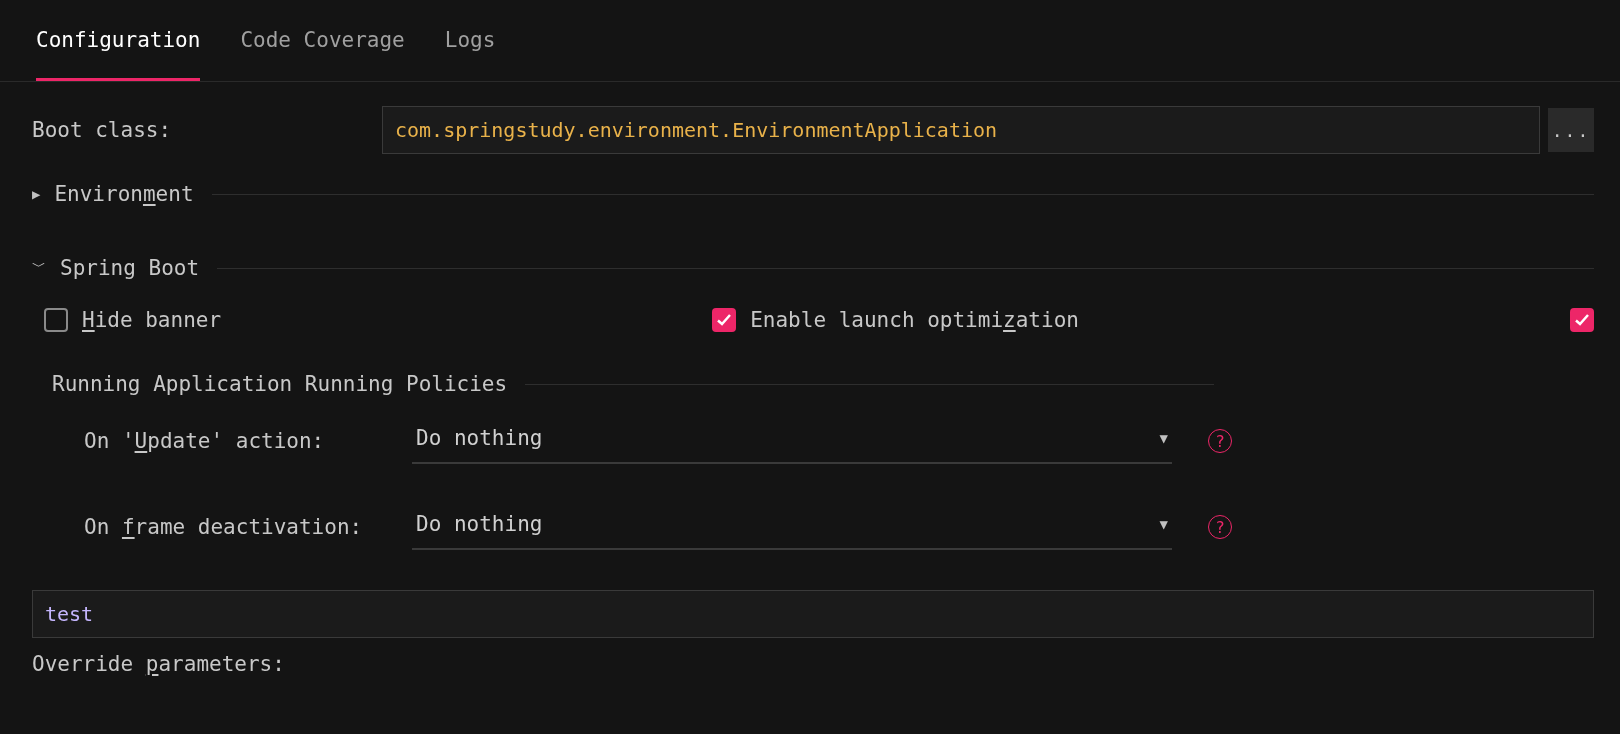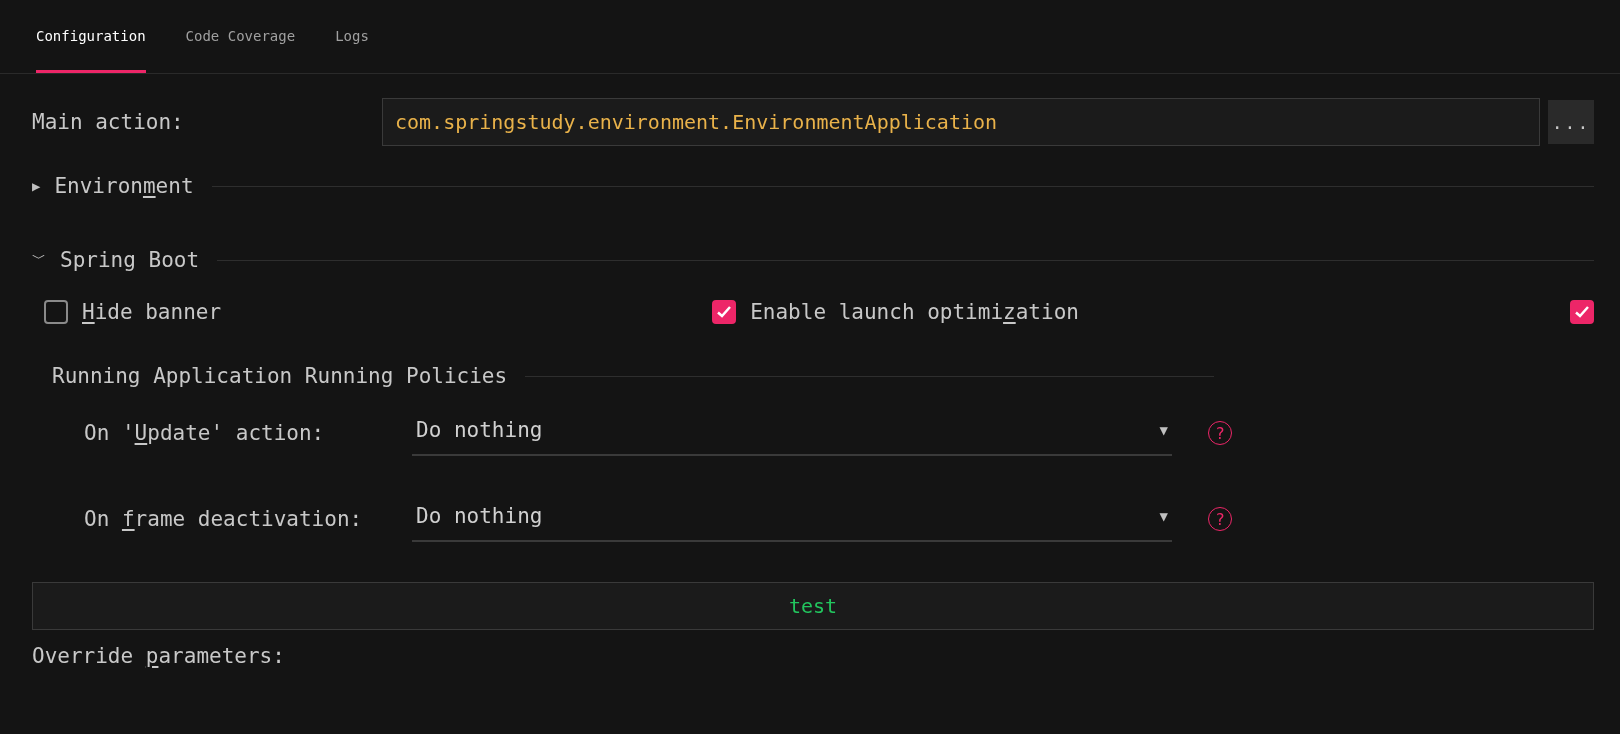--- a/index.html
+++ b/index.html
@@ -15,21 +15,21 @@
   .tabs {
     display: flex;
     gap: 40px;
     padding-left: 36px;
     border-bottom: 1px solid #2a2a2a;
   }
   .tab {
     padding: 28px 0 26px 0;
     cursor: pointer;
     color: #a0a0a0;
-    font-size: 14px;
+    font-size: 21px;
     border-bottom: 3px solid transparent;
   }
   .tab.active {
     color: #ffffff;
     border-bottom: 3px solid #ed2668;
   }
   .content {
     padding: 24px 26px 0 32px;
   }
   .row {
@@ -49,21 +49,21 @@
   .input-text {
     flex: 1;
     background: #1b1b1b;
     border: 1px solid #3a3a3a;
     color: #e9b24a;
     font-family: inherit;
     font-size: 20px;
     padding: 23px 12px;
     height: 44px;
   }
-  .input-text.gray { color: #22c55e; text-align: center; }
+  .input-text.gray { color: #c4b5fd; }
   .browse-btn {
     width: 46px;
     height: 44px;
     background: #2a2a2a;
     margin-left: 8px;
     display: flex;
     align-items: center;
     justify-content: center;
     cursor: pointer;
     color: #c8c8c8;
@@ -174,21 +174,21 @@
 
 <div class="tabs">
   <div class="tab active">Configuration</div>
   <div class="tab">Code Coverage</div>
   <div class="tab">Logs</div>
 </div>
 
 <div class="content">
 
   <div class="row">
-    <div class="label">Main action:</div>
+    <div class="label">Boot class:</div>
     <input class="input-text" type="text" value="com.springstudy.environment.EnvironmentApplication" style="">
     <div class="browse-btn">
       <span>...</span>
     </div>
   </div>
 
   <div class="section">
     <div class="title">
       <span class="tri">▶</span>
       <span>Environ<span class="underline">m</span>ent</span>

